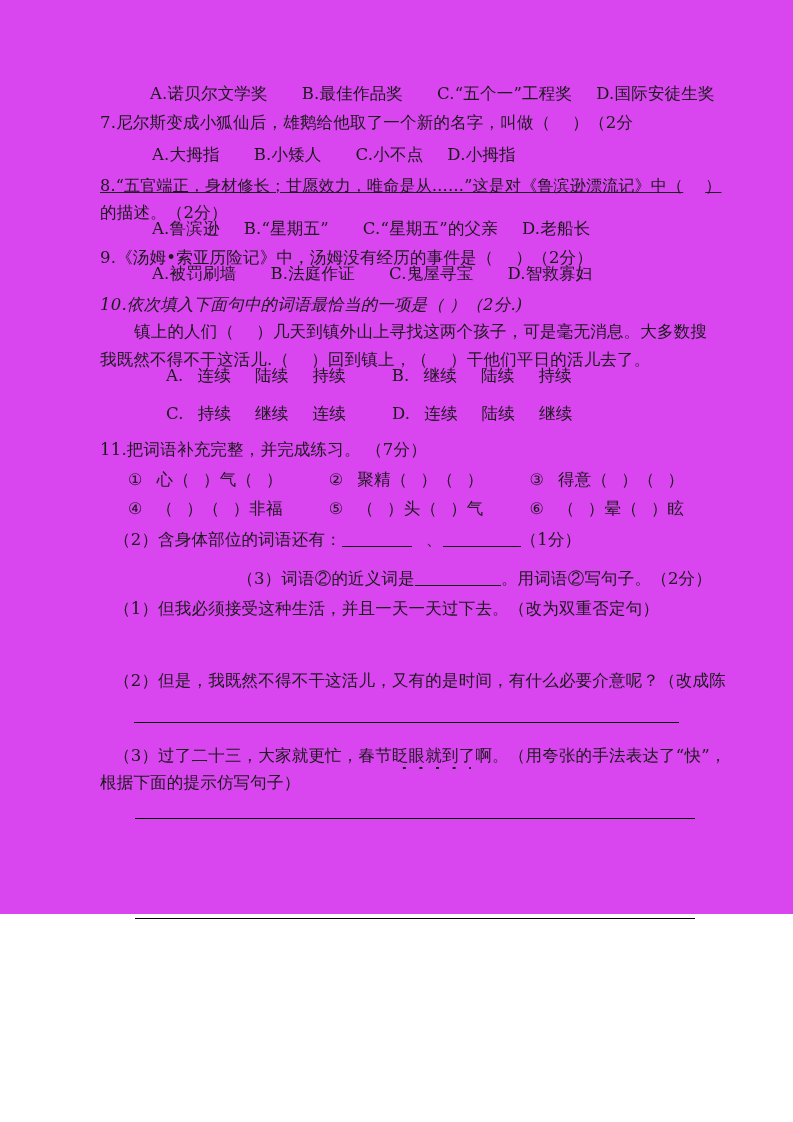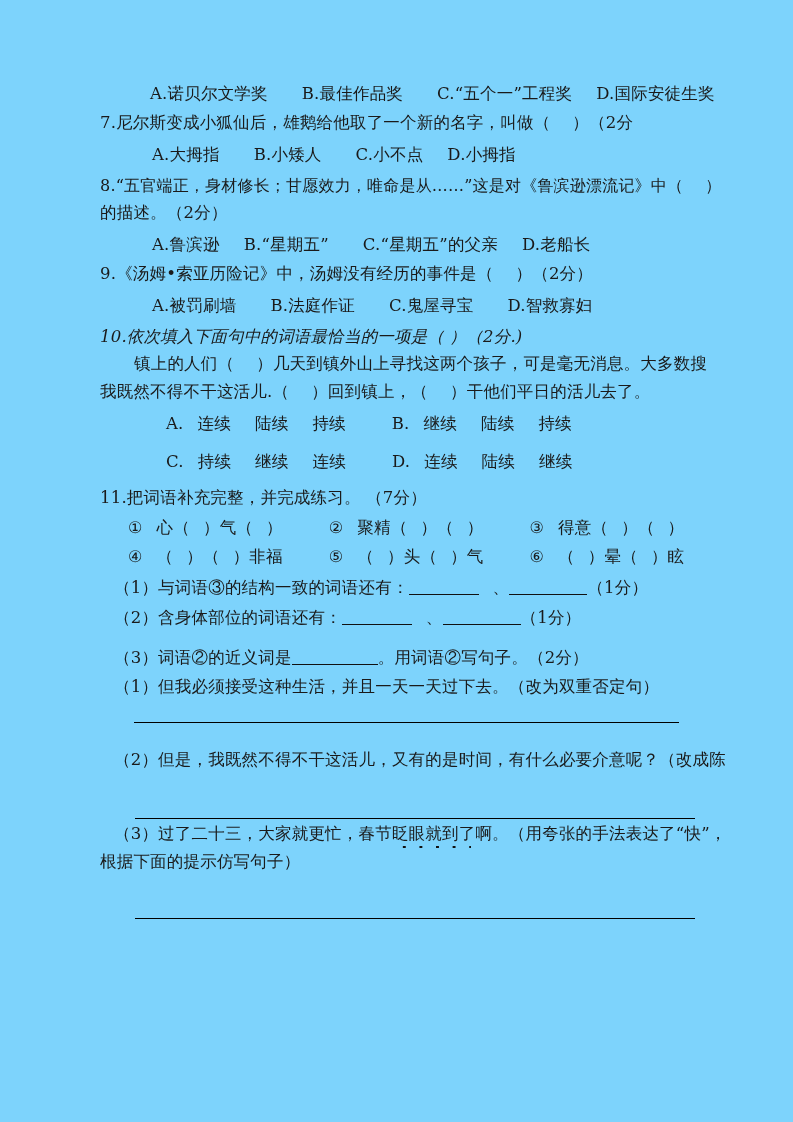--- a/index.html
+++ b/index.html
@@ -12,22 +12,22 @@
     height: 1122px;
     position: relative;
     font-family: "DejaVu Serif", "Liberation Serif", serif;
     color: #1a1a1a;
     overflow: hidden;
   }
   .page {
     position: absolute;
     left: 0; top: 0;
     width: 793px;
-    height: 1122px;
-    background: #7dd3fc;
+    height: 914px;
+    background: #d946ef;
   }
   .content {
     position: absolute;
     left: 100px;
     top: 86px;
     width: 612px;
   }
 
   
   .row {
@@ -38,21 +38,21 @@
     padding: 0;
     letter-spacing: 0.2px;
   }
   .qline {           
     margin-top: 12px;
   }
   .qcont {           
     margin-top: 11px;
   }
   .optline {         
-    margin-top: 16px;
+    margin-top: 0;
     padding-left: 55px;
   }
   .subline {         
     margin-top: 13px;
     padding-left: 14px;
   }
   .itemline {        
     margin-top: 13px;
     padding-left: 28px;
   }
@@ -116,21 +116,21 @@
       <span>A.诺贝尔文学奖</span><span class="gap-l"></span><span>B.最佳作品奖</span><span class="gap-l"></span><span>C.“五个一”工程奖</span><span class="gap-m"></span><span>D.国际安徒生奖</span>
     </div>
 
     <div class="row qline">
       <span>7.尼尔斯变成小狐仙后，雄鹅给他取了一个新的名字，叫做（</span><span class="paren-gap"></span><span>）（2分</span>
     </div>
     <div class="row optline" style="margin-top:16px;padding-left:52px;">
       <span>A.大拇指</span><span class="gap-l"></span><span>B.小矮人</span><span class="gap-l"></span><span>C.小不点</span><span class="gap-m"></span><span>D.小拇指</span>
     </div>
 
-    <div class="row qline" style="margin-top:14px;font-size:16px;">
+    <div class="row qline" style="margin-top:14px;font-size:16px;text-decoration:underline;">
       <span>8.“五官端正，身材修长；甘愿效力，唯命是从……”这是对《鲁滨逊漂流记》中（</span><span class="paren-gap"></span><span>）</span>
     </div>
     <div class="row qcont">的描述。（2分）</div>
     <div class="row optline" style="padding-left:52px;">
       <span>A.鲁滨逊</span><span class="gap-m"></span><span>B.“星期五”</span><span class="gap-l"></span><span>C.“星期五”的父亲</span><span class="gap-m"></span><span>D.老船长</span>
     </div>
 
     <div class="row qline">
       <span>9.《汤姆•索亚历险记》中，汤姆没有经历的事件是（</span><span class="paren-gap"></span><span>）（2分）</span>
     </div>
@@ -155,29 +155,26 @@
     <div class="row qline" style="margin-top:20px;">11.把词语补充完整，并完成练习。 （7分）</div>
 
     <div class="row itemline">
       <span class="circled">①</span><span class="gap-s"></span><span>心（</span><span class="paren-gap-sm"></span><span>）气（</span><span class="paren-gap-sm"></span><span>）</span><span class="gap-xl"></span><span class="circled">②</span><span class="gap-s"></span><span>聚精（</span><span class="paren-gap-sm"></span><span>）（</span><span class="paren-gap-sm"></span><span>）</span><span class="gap-xl"></span><span class="circled">③</span><span class="gap-s"></span><span>得意（</span><span class="paren-gap-sm"></span><span>）（</span><span class="paren-gap-sm"></span><span>）</span>
     </div>
 
     <div class="row itemline">
       <span class="circled">④</span><span class="gap-s"></span><span>（</span><span class="paren-gap-sm"></span><span>）（</span><span class="paren-gap-sm"></span><span>）非福</span><span class="gap-xl"></span><span class="circled">⑤</span><span class="gap-s"></span><span>（</span><span class="paren-gap-sm"></span><span>）头（</span><span class="paren-gap-sm"></span><span>）气</span><span class="gap-xl"></span><span class="circled">⑥</span><span class="gap-s"></span><span>（</span><span class="paren-gap-sm"></span><span>）晕（</span><span class="paren-gap-sm"></span><span>）眩</span>
     </div>
 
-    <div class="row subline">
-      <span>（1）与词语③的结构一致的词语还有：</span><span class="fill w70"></span><span class="gap-s"></span><span>、</span><span class="fill w78"></span><span>（1分）</span>
-    </div>
 
     <div class="row subline">
       <span>（2）含身体部位的词语还有：</span><span class="fill w70"></span><span class="gap-s"></span><span>、</span><span class="fill w78"></span><span>（1分）</span>
     </div>
 
-    <div class="row subline" style="margin-top:22px;">
+    <div class="row subline" style="margin-top:22px;text-align:right;">
       <span>（3）词语②的近义词是</span><span class="fill w86"></span><span>。用词语②写句子。（2分）</span>
     </div>
 
     <div class="answer-rule ar1"></div>
 
     <div class="row subline">（1）但我必须接受这种生活，并且一天一天过下去。（改为双重否定句）</div>
 
     <div class="answer-rule ar2"></div>
 
     <div class="row subline" style="margin-top:56px;">（2）但是，我既然不得不干这活儿，又有的是时间，有什么必要介意呢？（改成陈</div>

